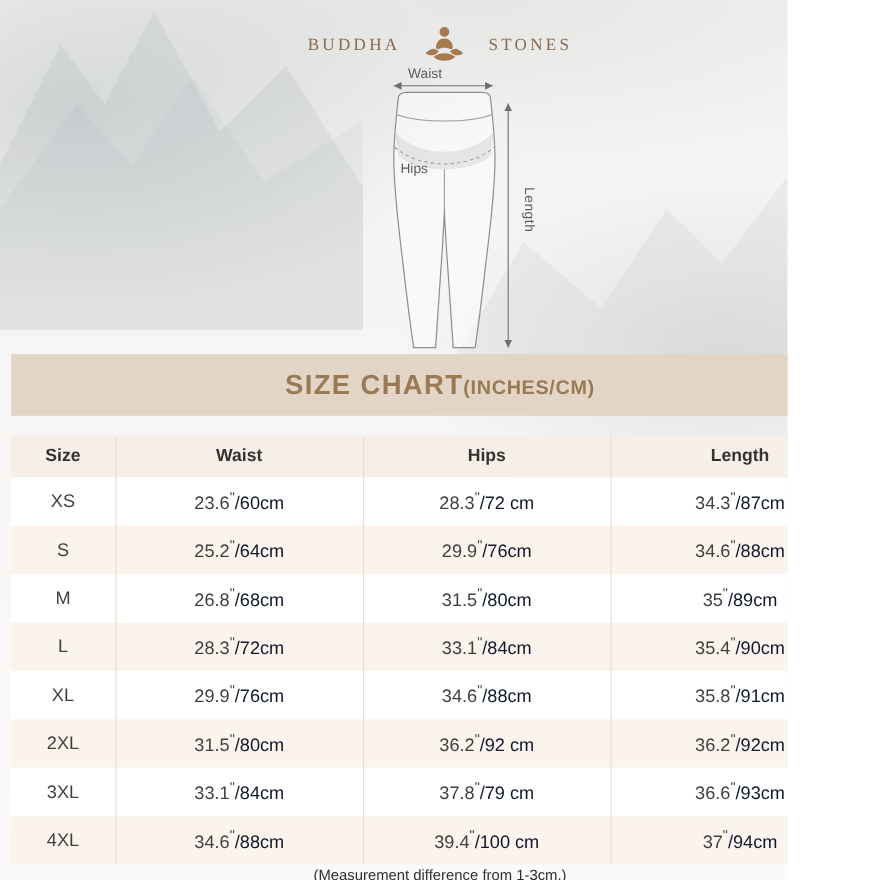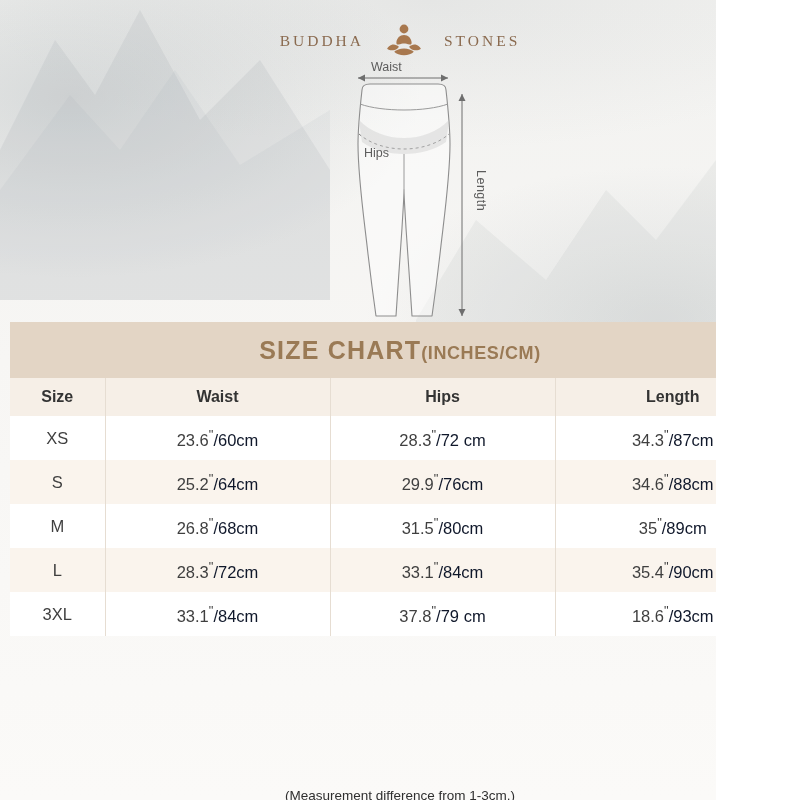--- a/index.html
+++ b/index.html
@@ -110,20 +110,21 @@
   }
   .chart-title .sub {
     font-size: 18px;
     letter-spacing: 0.6px;
     font-weight: 700;
   }
   table.size-table {
     width: 780px;
     border-collapse: collapse;
     table-layout: fixed;
+    margin-top: 18px;
   }
   table.size-table th, table.size-table td {
     text-align: center;
     font-family: "Liberation Sans", sans-serif;
     color: #3f3f3f;
     border-right: 1px solid #e6ddd2;
   }
   table.size-table th:last-child, table.size-table td:last-child {
     border-right: none;
   }
@@ -280,23 +281,41 @@
             <td><span>31.5</span><span class="inch-mark">"</span><span class="unit">/80cm</span></td>
             <td><span>35</span><span class="inch-mark">"</span><span class="unit">/89cm</span></td>
           </tr>
           <tr>
             <td class="size-col">L</td>
             <td><span>28.3</span><span class="inch-mark">"</span><span class="unit">/72cm</span></td>
             <td><span>33.1</span><span class="inch-mark">"</span><span class="unit">/84cm</span></td>
             <td><span>35.4</span><span class="inch-mark">"</span><span class="unit">/90cm</span></td>
           </tr>
           <tr>
+            <td class="size-col">XL</td>
+            <td><span>29.9</span><span class="inch-mark">"</span><span class="unit">/76cm</span></td>
+            <td><span>34.6</span><span class="inch-mark">"</span><span class="unit">/88cm</span></td>
+            <td><span>35.8</span><span class="inch-mark">"</span><span class="unit">/91cm</span></td>
+          </tr>
+          <tr>
+            <td class="size-col">2XL</td>
+            <td><span>31.5</span><span class="inch-mark">"</span><span class="unit">/80cm</span></td>
+            <td><span>36.2</span><span class="inch-mark">"</span><span class="unit">/92 cm</span></td>
+            <td><span>36.2</span><span class="inch-mark">"</span><span class="unit">/92cm</span></td>
+          </tr>
+          <tr>
             <td class="size-col">3XL</td>
             <td><span>33.1</span><span class="inch-mark">"</span><span class="unit">/84cm</span></td>
             <td><span>37.8</span><span class="inch-mark">"</span><span class="unit">/79 cm</span></td>
-            <td><span>18.6</span><span class="inch-mark">"</span><span class="unit">/93cm</span></td>
+            <td><span>36.6</span><span class="inch-mark">"</span><span class="unit">/93cm</span></td>
+          </tr>
+          <tr>
+            <td class="size-col">4XL</td>
+            <td><span>34.6</span><span class="inch-mark">"</span><span class="unit">/88cm</span></td>
+            <td><span>39.4</span><span class="inch-mark">"</span><span class="unit">/100 cm</span></td>
+            <td><span>37</span><span class="inch-mark">"</span><span class="unit">/94cm</span></td>
           </tr>
         </tbody>
     </table>
   </div>
 
   <div class="footnote">(Measurement difference from 1-3cm.)</div>
 </div>
 
 </body></html>

